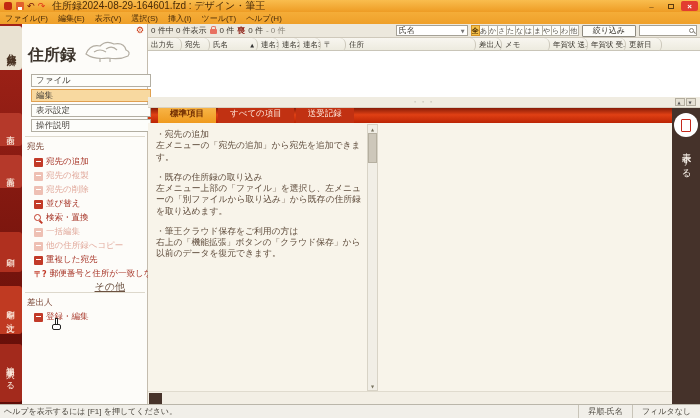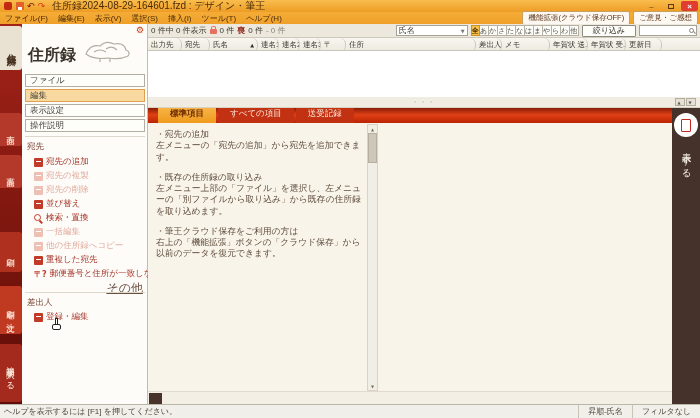--- a/index.html
+++ b/index.html
@@ -43,37 +43,37 @@
   .st-3 { top:208px; height:40px; background:#b0301f; }
   .st-4 { top:262px; height:48px; background:#c03a22; }
   .st-5 { top:320px; height:58px; background:#a32a1c; }
 
   
   .left-panel { width:126px; height:100%; background:#fdfcf9; border-right:1px solid #c4bcae; position:relative; flex:none; }
   .gear { position:absolute; top:1px; right:3px; color:#cc3a14; font-size:9px; }
   .panel-title-row { position:absolute; top:14px; left:6px; display:flex; align-items:flex-end; }
   .panel-title { font-family:"Liberation Serif","DejaVu Serif",serif; font-size:16px; font-weight:bold; color:#3c342c; }
   .pine { margin-left:4px; margin-bottom:2px; }
-  .lp-btn { position:absolute; left:3px; width:120px; height:13px; background:#fdfdfa; border:1px solid #b2ae a2;
+  .lp-btn { position:absolute; left:9px; width:120px; height:13px; background:#fdfdfa; border:1px solid #b2ae a2;
     border:1px solid #b2aea2; font-size:8.5px; color:#44403a; display:flex; align-items:center; padding-left:4px; }
   .lp-btn.active { background:#f8d9a0; border-color:#e0a050; }
   .lp-div { position:absolute; left:3px; width:120px; border-top:1px solid #ddd8cc; }
   .sec-head { position:absolute; left:5px; font-size:8.5px; color:#7a4434; }
   .lp-item { position:absolute; left:12px; display:flex; align-items:center; gap:3px; font-size:8.5px; white-space:nowrap; }
   .lp-item .lbl { color:#a8372a; }
   .lp-item.disabled .lbl { color:#e2ab9e; }
   .icn { width:9px; height:9px; border-radius:1px; background:#c23a28; position:relative; flex:none; }
   .icn::after { content:""; position:absolute; left:2px; top:3px; width:5px; height:1px; background:#fff; }
   .lp-item.disabled .icn { background:#eec0b4; }
   .icn-search { width:9px; height:9px; background:none; border-radius:0; }
   .icn-search::before { content:""; position:absolute; left:0; top:0; width:5px; height:5px; border:1.5px solid #c23a28; border-radius:50%; }
   .icn-search::after { content:""; left:auto; top:auto; right:0; bottom:0; width:4px; height:1.5px; background:#c23a28; transform:rotate(45deg); }
   .icn-postal { width:auto; height:auto; background:none; color:#c23a28; font-size:8px; font-weight:bold; }
   .icn-postal::after { display:none; }
-  .more-link { position:absolute; right:4px; font-size:12px; color:#6b5140; text-decoration:underline; }
+  .more-link { position:absolute; right:22px; font-size:10px; color:#6b5140; text-decoration:underline; }
   
   .cursor { position:absolute; width:12px; height:14px; }
   .cursor .finger { width:3px; height:7px; background:#fff; border:1px solid #222; margin-left:3px; }
   .cursor .palm { width:9px; height:6px; background:#fff; border:1px solid #222; border-radius:2px; margin-top:-1px; }
 
   
   .right-region { flex:1; display:flex; flex-direction:column; min-width:0; }
 
   .count-row { height:14px; background:#ece8dd; border-bottom:1px solid #cfc9bb; display:flex; align-items:center;
     padding:0 3px; gap:3px; font-size:8px; color:#3c3830; white-space:nowrap; }
@@ -163,24 +163,20 @@
 </div>
 
 <div class="menubar">
   <div class="menu-item">ファイル(F)</div>
   <div class="menu-item">編集(E)</div>
   <div class="menu-item">表示(V)</div>
   <div class="menu-item">選択(S)</div>
   <div class="menu-item">挿入(I)</div>
   <div class="menu-item">ツール(T)</div>
   <div class="menu-item">ヘルプ(H)</div>
-  <div class="menu-right">
-    <div class="chip-btn">機能拡張(クラウド保存OFF)</div>
-    <div class="chip-btn">ご意見・ご感想</div>
-  </div>
 </div>
 
 <div class="workarea">
 
   <div class="side-tabs">
     <div class="side-tab st-0">住所録</div>
     <div class="side-tab st-1">表面</div>
     <div class="side-tab st-2">裏面</div>
     <div class="side-tab st-3">印刷</div>
     <div class="side-tab st-4">印刷を注文</div>

